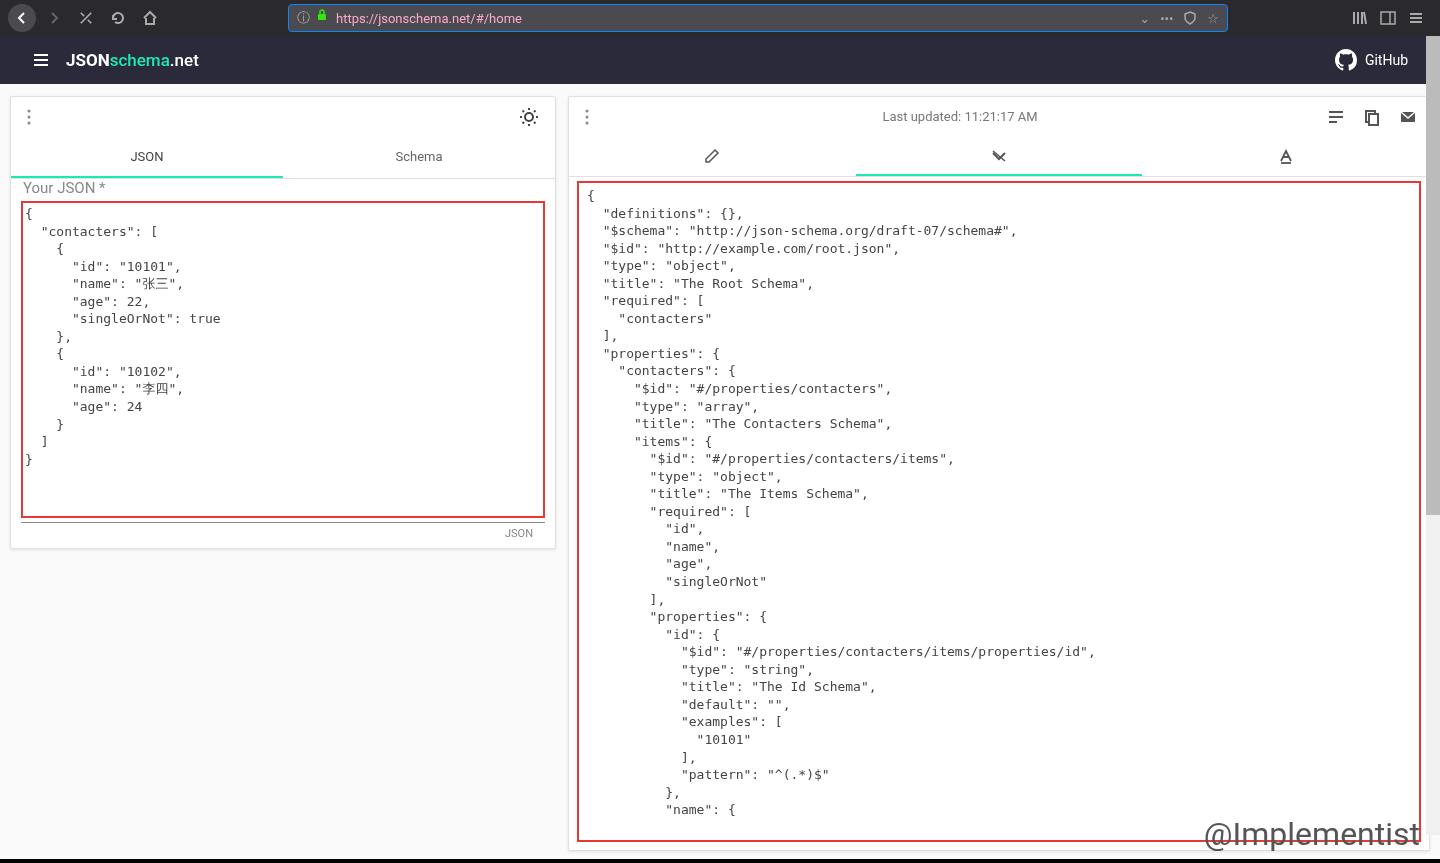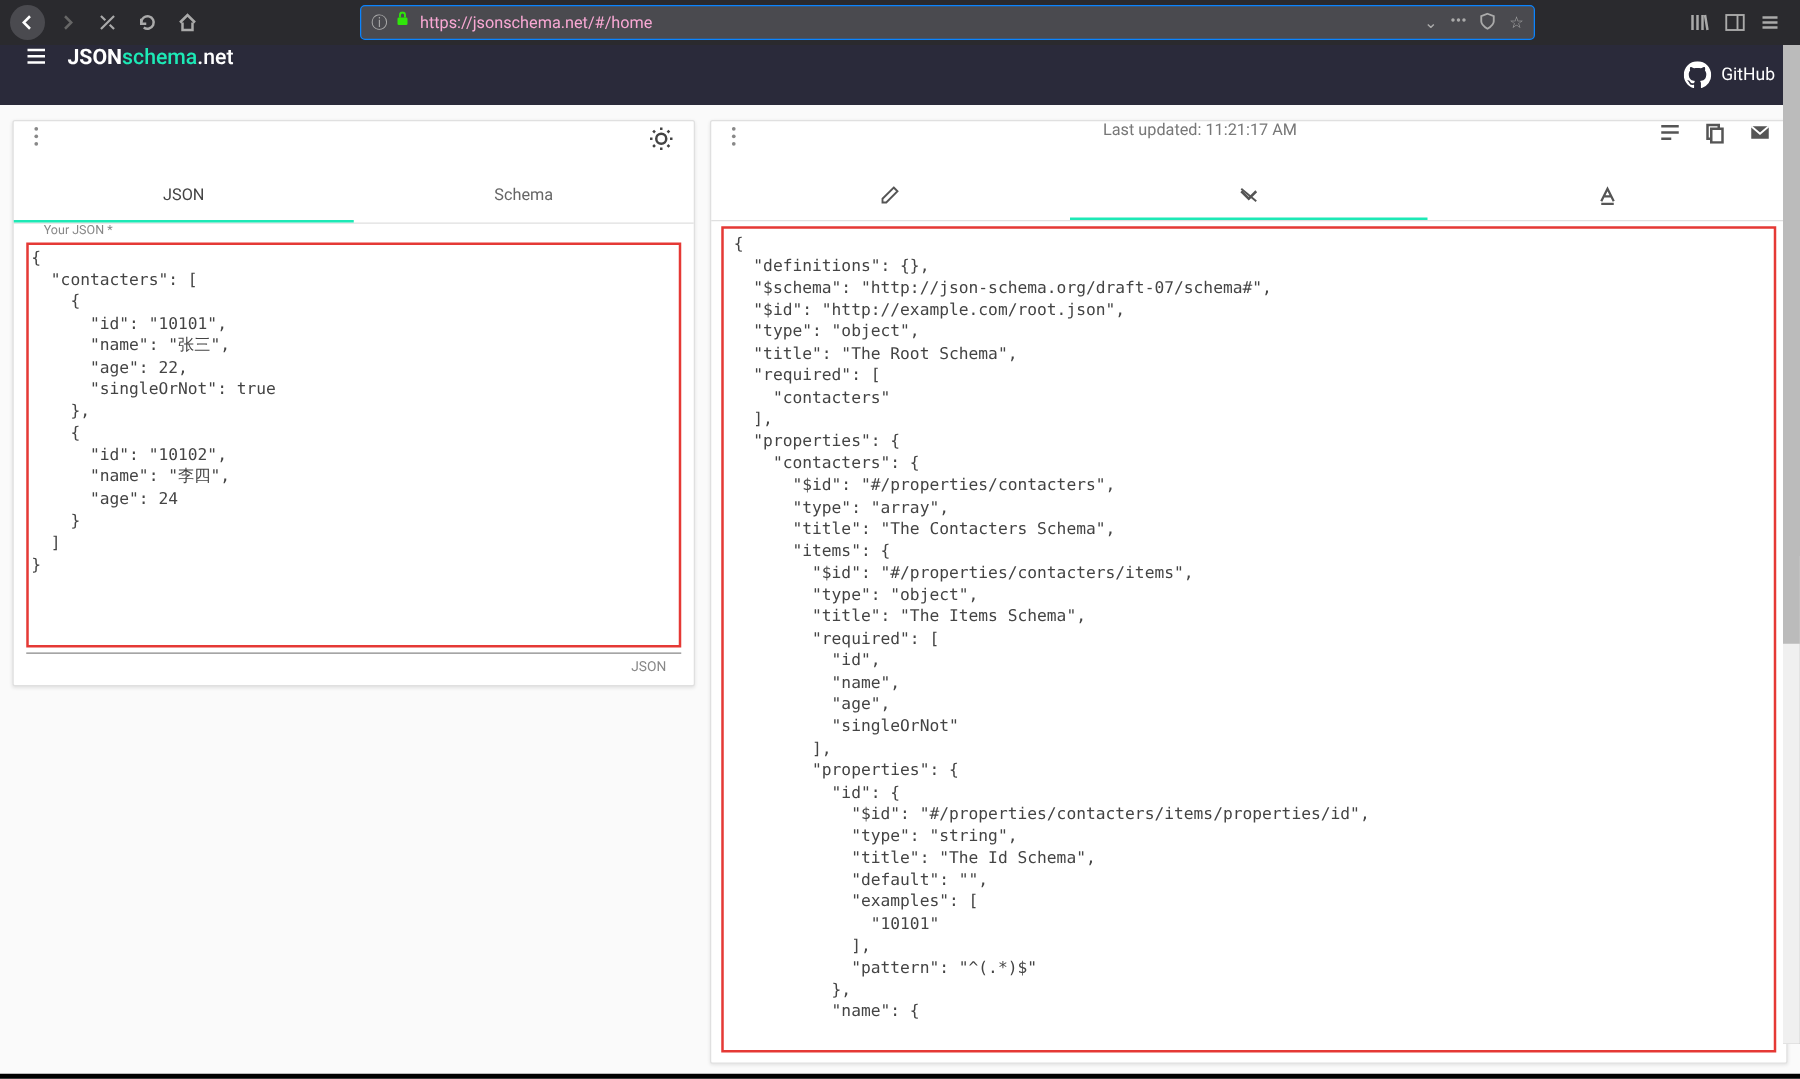--- a/index.html
+++ b/index.html
@@ -70,21 +70,22 @@
       display: flex;
       gap: 12px;
       color: #aaa;
       padding-right: 8px;
     }
     
     .app-header {
       background: #2a2a3a;
       height: 48px;
       display: flex;
-      padding: 0 20px;
+      align-items: center;
+      padding: 0 32px;
       gap: 16px;
       color: #fff;
     }
     .hamburger {
       font-size: 18px;
       cursor: pointer;
     }
     .app-title {
       font-size: 17px;
       font-weight: 500;
@@ -125,21 +126,21 @@
       width: 546px;
       height: 453px;
     }
     .panel.right {
       flex: 1;
       height: 100%;
     }
     .panel-toolbar {
       height: 40px;
       display: flex;
-      align-items: flex-start;
+      align-items: center;
       padding: 0 12px;
       border-bottom: 1px solid transparent;
     }
     .toolbar-icon {
       color: #666;
       cursor: pointer;
       padding: 4px;
     }
     .toolbar-spacer {
       flex: 1;
@@ -209,23 +210,23 @@
     .btn-reset {
       color: #333;
     }
     .btn-infer {
       background: #1de9b6;
       color: #333;
       border: 3px solid #e53935;
       border-radius: 2px;
     }
     .input-label {
-      font-size: 10px;
+      font-size: 15px;
       color: #888;
-      padding: 0 24px;
+      padding: 0 12px;
     }
     .json-editor {
       margin: 4px 10px 4px 10px;
       border: 2px solid #e53935;
       background: #fff;
       flex: 1;
       overflow: auto;
     }
     .json-editor pre {
       font-family: "Consolas", "Monaco", monospace;
@@ -516,18 +517,19 @@
             "default": "",
             "examples": [
               "10101"
             ],
             "pattern": "^(.*)$"
           },
           "name": {</pre>
     </div>
   </div>
 
+  <div class="watermark">@Implementist</div>
 </div>
 
 <div class="scrollbar-track">
   <div class="scrollbar-thumb"></div>
 </div>
 <div class="taskbar"></div>
 
 </body></html>

